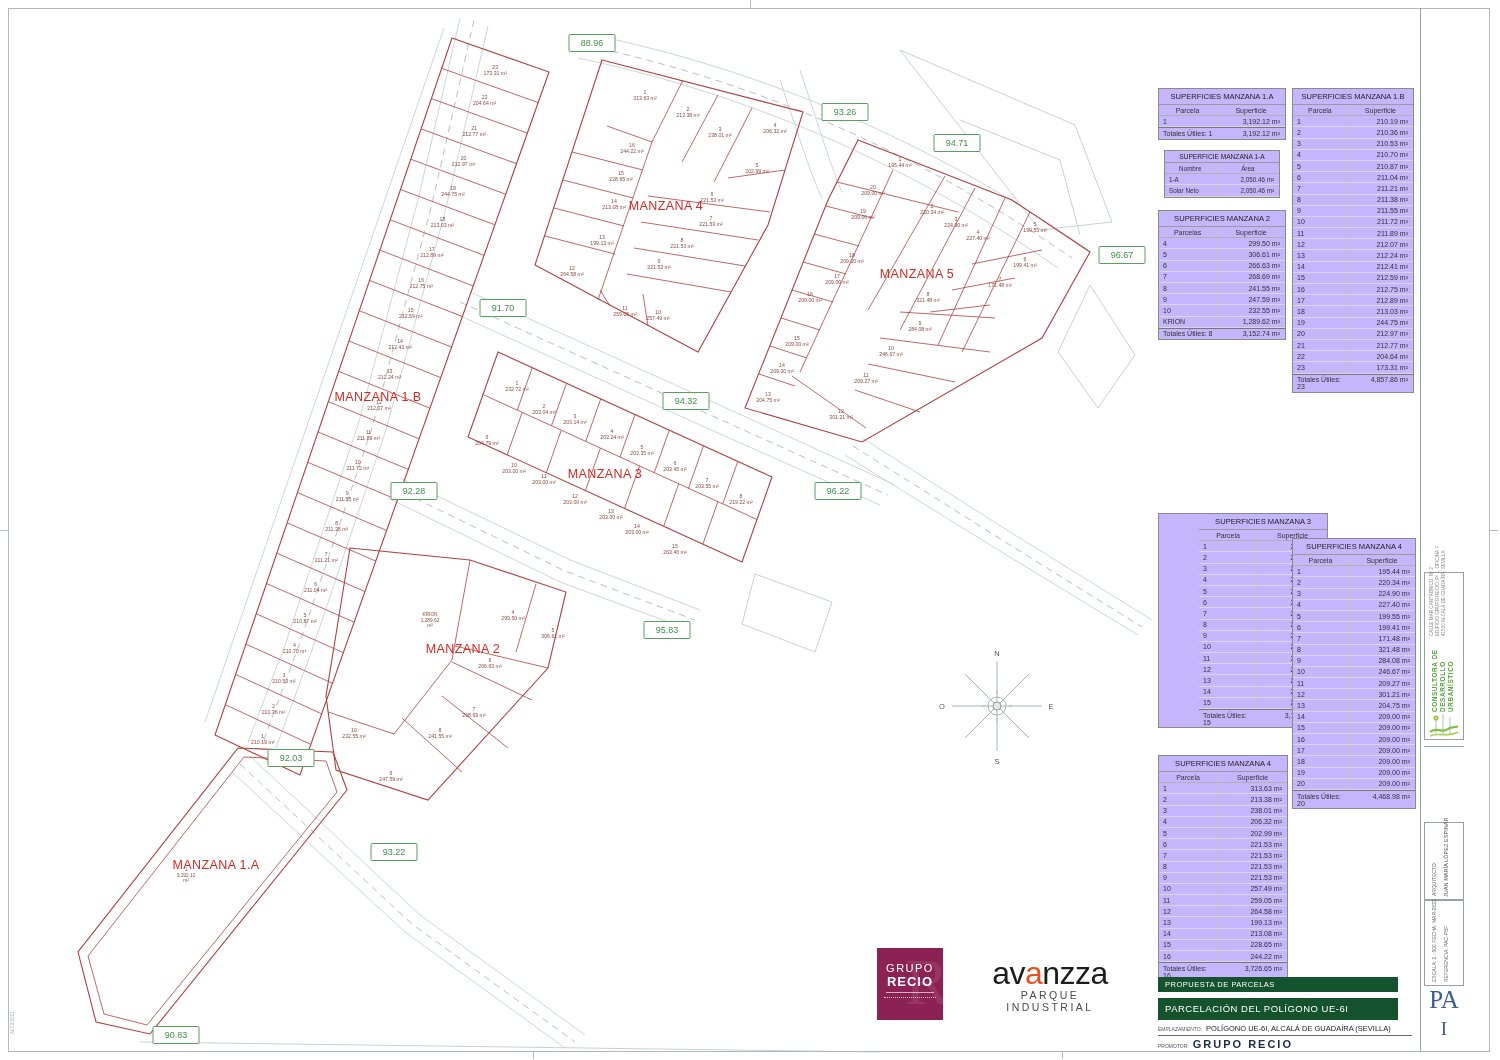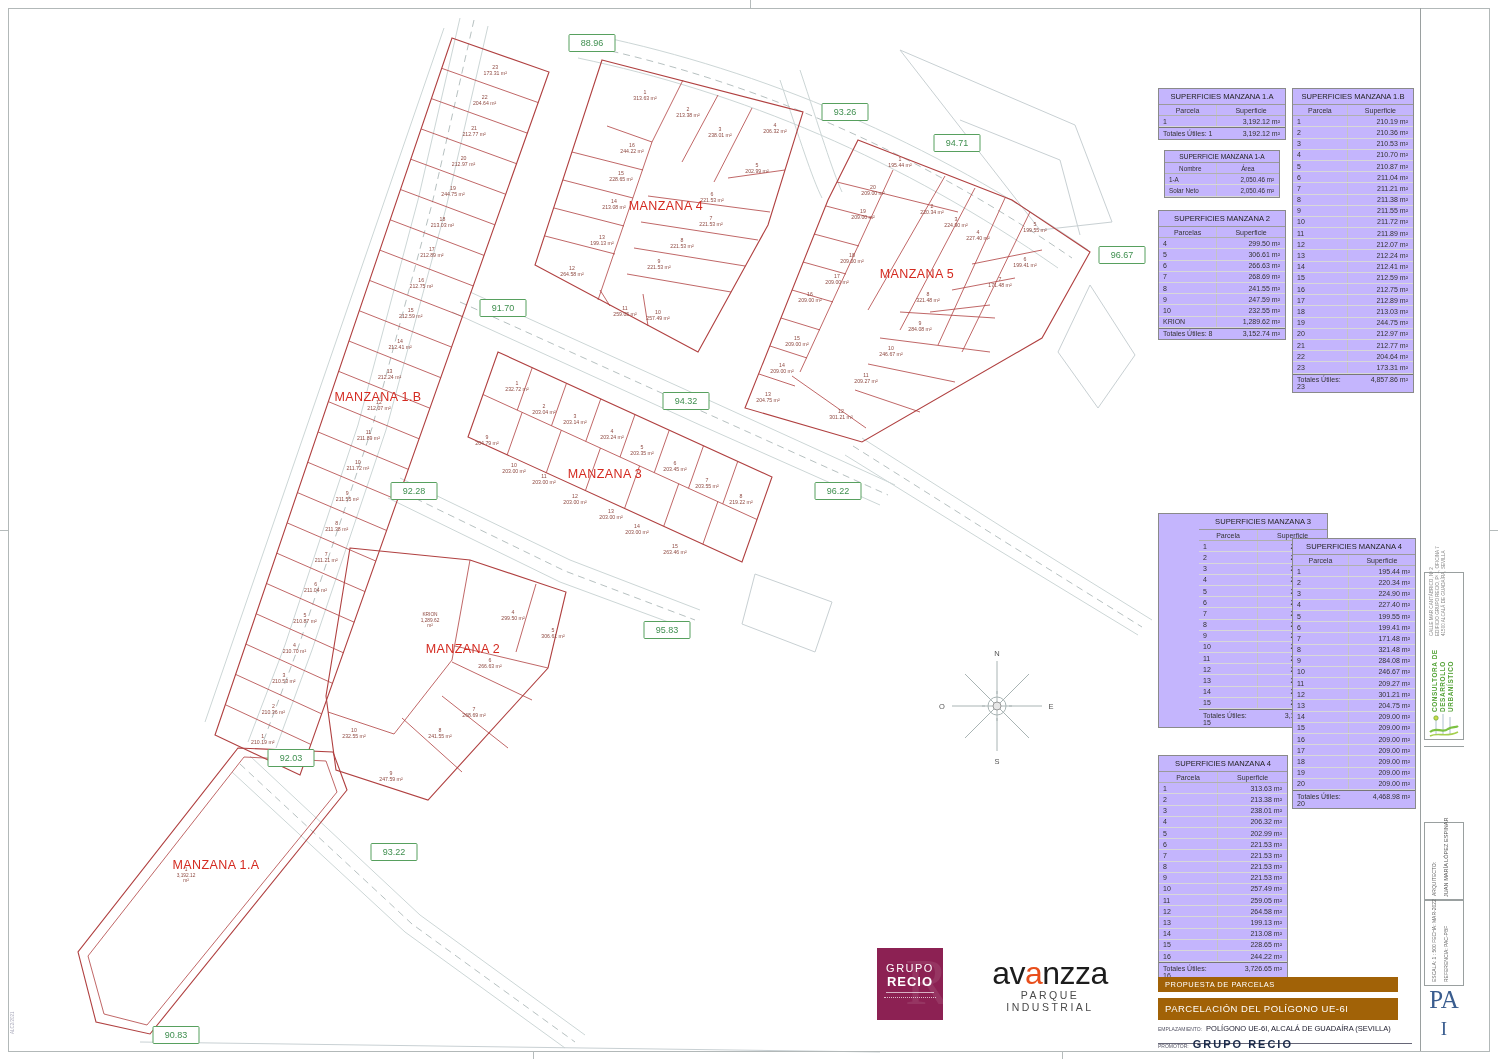--- a/index.html
+++ b/index.html
@@ -30,21 +30,21 @@
   .trow{display:flex;border-bottom:1px solid #d8d8d8;}
   .thdr{display:flex;border-bottom:1px solid #b0b0b0;}
   .thdr .c1,.thdr .c2{text-align:center;}
   .c1{flex:1;padding:1.6px 4px;border-right:1px solid #c4c4c4;}
   .c2{width:46%;text-align:right;padding:1.6px 5px;}
   .ttot{display:flex;border-top:1px solid #777;}
   .ttot .c1{border-right:none;}
   .tbl-sm{font-size:6.3px;}
   .tbl-sm .tbl-title{font-size:6.6px;padding:2px;}
   
-  .tb-bar{position:absolute;left:1158px;width:240px;background:#a16207;color:#fff;padding-left:7px;letter-spacing:.5px;box-sizing:border-box;}
+  .tb-bar{position:absolute;left:1158px;width:240px;background:#14532d;color:#fff;padding-left:7px;letter-spacing:.5px;box-sizing:border-box;}
   .tb-row{position:absolute;left:1158px;width:254px;display:flex;align-items:baseline;gap:4px;}
   .tb-lab{font-size:5px;color:#556;}
   
   .recio{position:absolute;left:877px;top:948px;width:66px;height:72px;background:#8c2153;color:#fff;text-align:center;overflow:hidden;}
   .recio-wm{position:absolute;right:-6px;top:-4px;font-family:"Liberation Serif",serif;font-size:66px;color:rgba(255,255,255,.09);}
   .recio-l1{margin-top:14px;font-size:11px;letter-spacing:1.5px;position:relative;}
   .recio-l2{font-size:13px;font-weight:bold;letter-spacing:1px;position:relative;}
   .recio-rule{width:72%;height:1px;background:rgba(255,255,255,.65);margin:3px auto 2px auto;position:relative;}
   .recio-tag{width:78%;height:2px;margin:0 auto;border-bottom:1px dotted rgba(255,255,255,.7);position:relative;}
   .avz{position:absolute;left:978px;top:958px;width:144px;text-align:center;}
@@ -759,21 +759,21 @@
       </div>
       <div class="ttot">
         <div class="c1">Totales Útiles: 16</div>
         <div class="c2">3,726.65 m²</div>
       </div>
     </div>
   </div>
 
 <div class="tb-bar" style="top:977px;height:15px;font-size:7.5px;line-height:15px">PROPUESTA DE PARCELAS</div>
 <div class="tb-bar" style="top:998px;height:22px;font-size:9.5px;line-height:22px">PARCELACIÓN DEL POLÍGONO UE-6I</div>
-<div class="tb-row" style="top:1024px;border-bottom:1px solid #667;padding-bottom:10px">
+<div class="tb-row" style="top:1024px;border-bottom:1px solid #667;padding-bottom:2px">
   <span class="tb-lab">EMPLAZAMIENTO:</span>
   <span style="font-size:7.5px;color:#223">POLÍGONO UE-6I, ALCALÁ DE GUADAÍRA (SEVILLA)</span>
 </div>
 <div class="tb-row" style="top:1038px">
   <span class="tb-lab">PROMOTOR:</span>
   <span style="font-size:11px;font-weight:bold;letter-spacing:2px;color:#1a2a4a">GRUPO RECIO</span>
 </div>
 
 <div class="recio">
   <div class="recio-wm">R</div>

